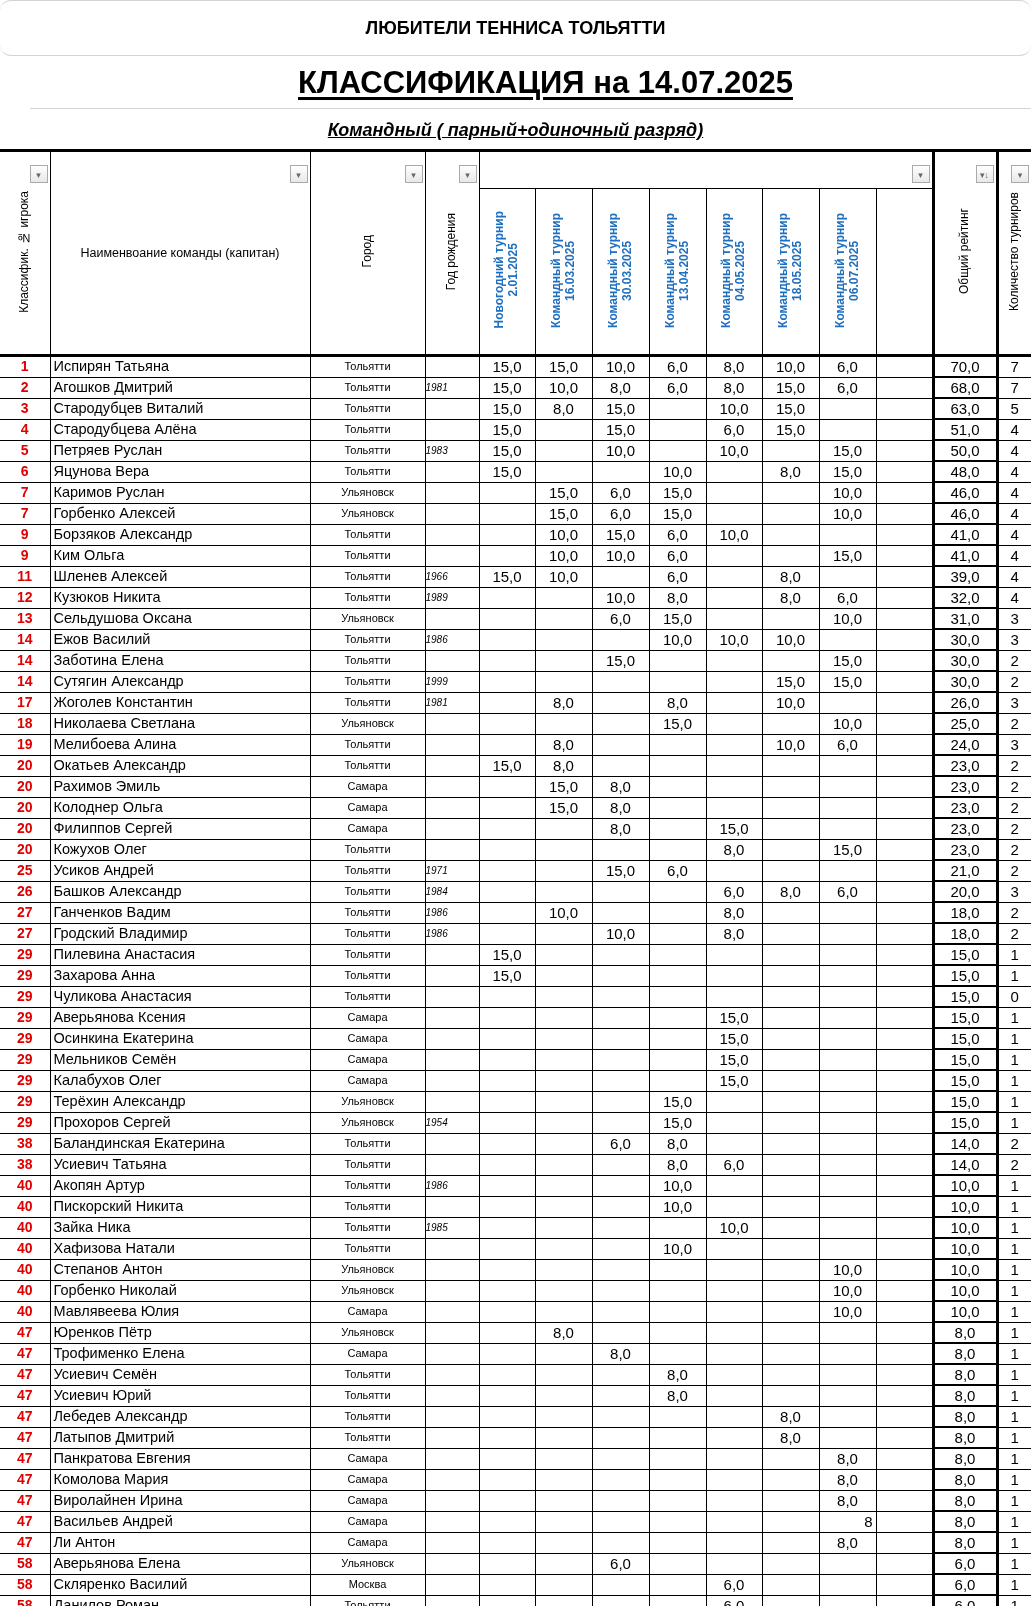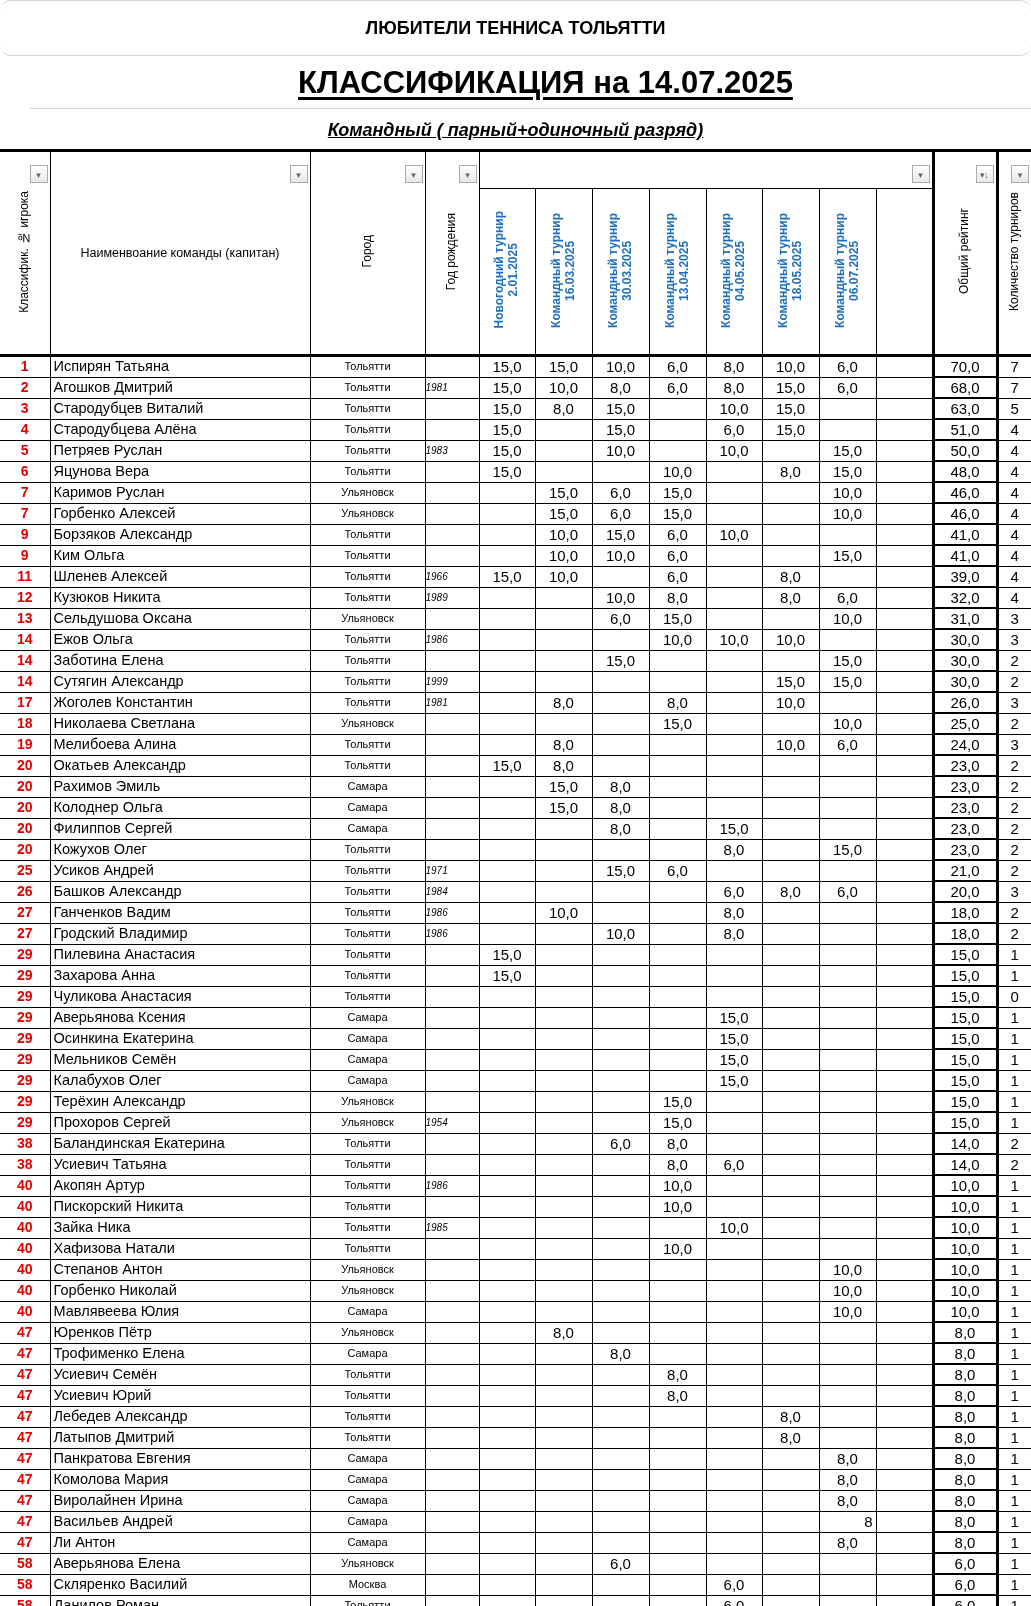--- a/index.html
+++ b/index.html
@@ -300,21 +300,21 @@
         <td class="sc">15,0</td>
         <td class="sc"></td>
         <td class="sc"></td>
         <td class="sc">10,0</td>
         <td class="sc"></td>
         <td class="tot">31,0</td>
         <td class="cnt">3</td>
       </tr>
       <tr>
         <td class="rank">14</td>
-        <td class="name">Ежов Ольга</td>
+        <td class="name">Ежов Василий</td>
         <td class="city">Тольятти</td>
         <td class="year">1986</td>
         <td class="sc"></td>
         <td class="sc"></td>
         <td class="sc"></td>
         <td class="sc">10,0</td>
         <td class="sc">10,0</td>
         <td class="sc">10,0</td>
         <td class="sc"></td>
         <td class="sc"></td>

